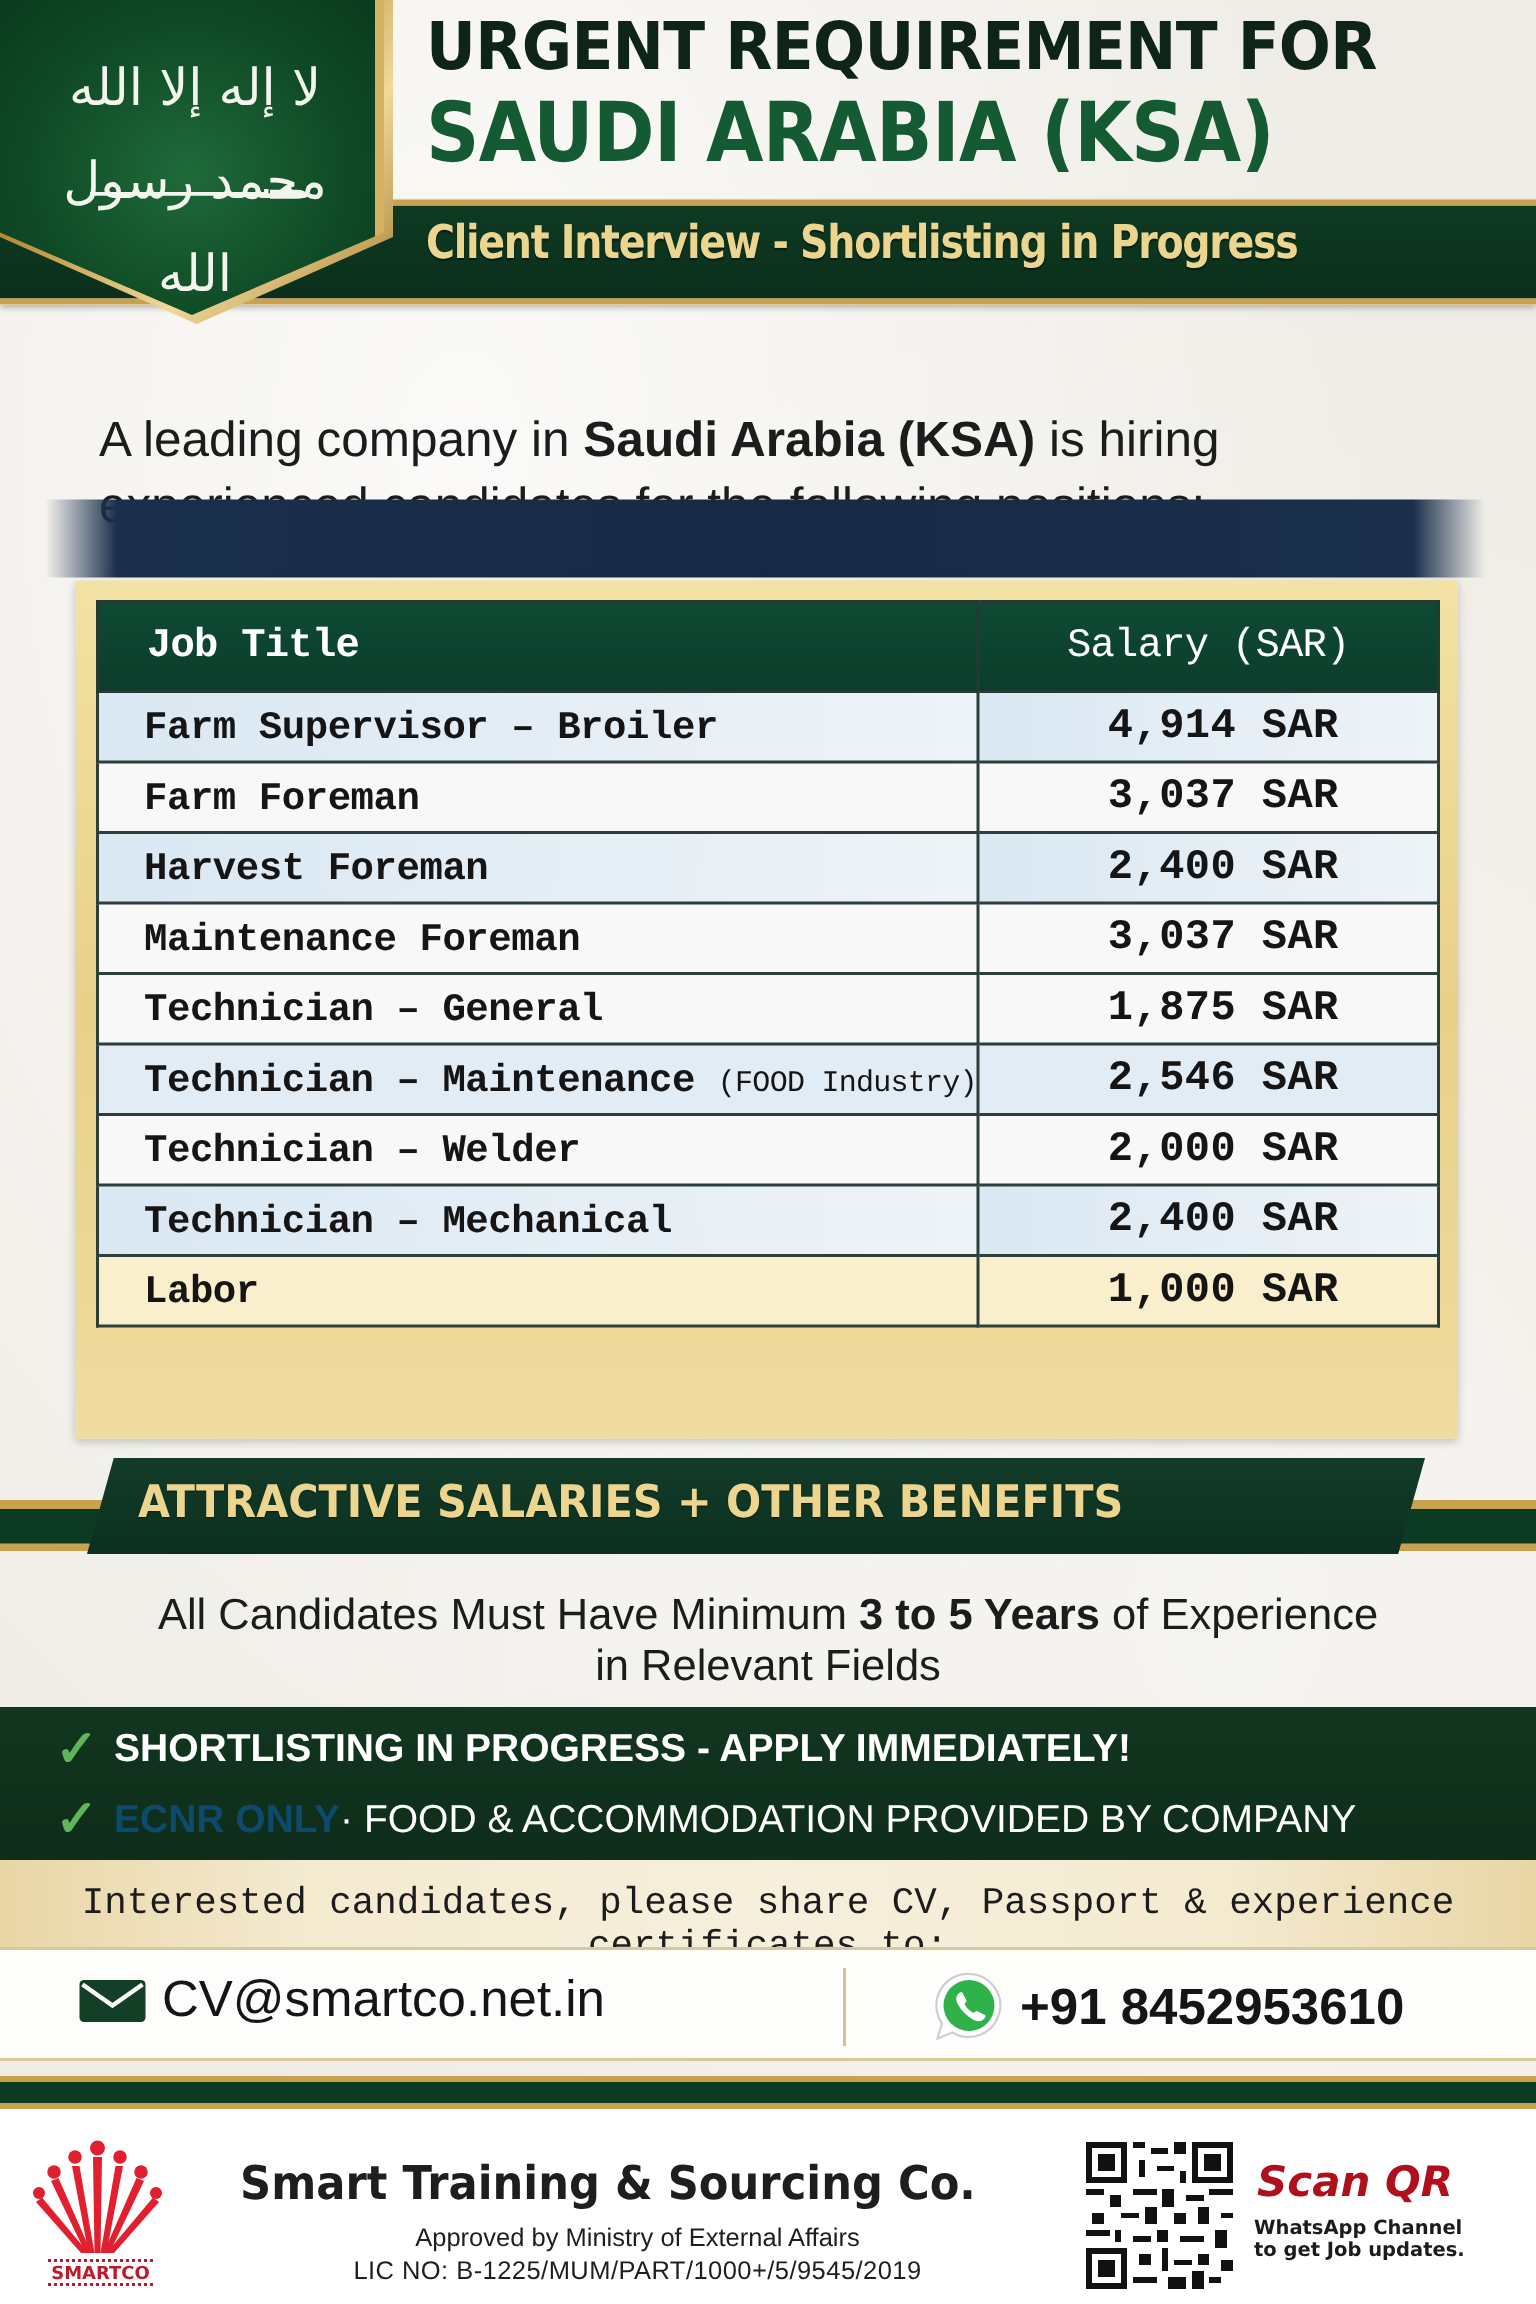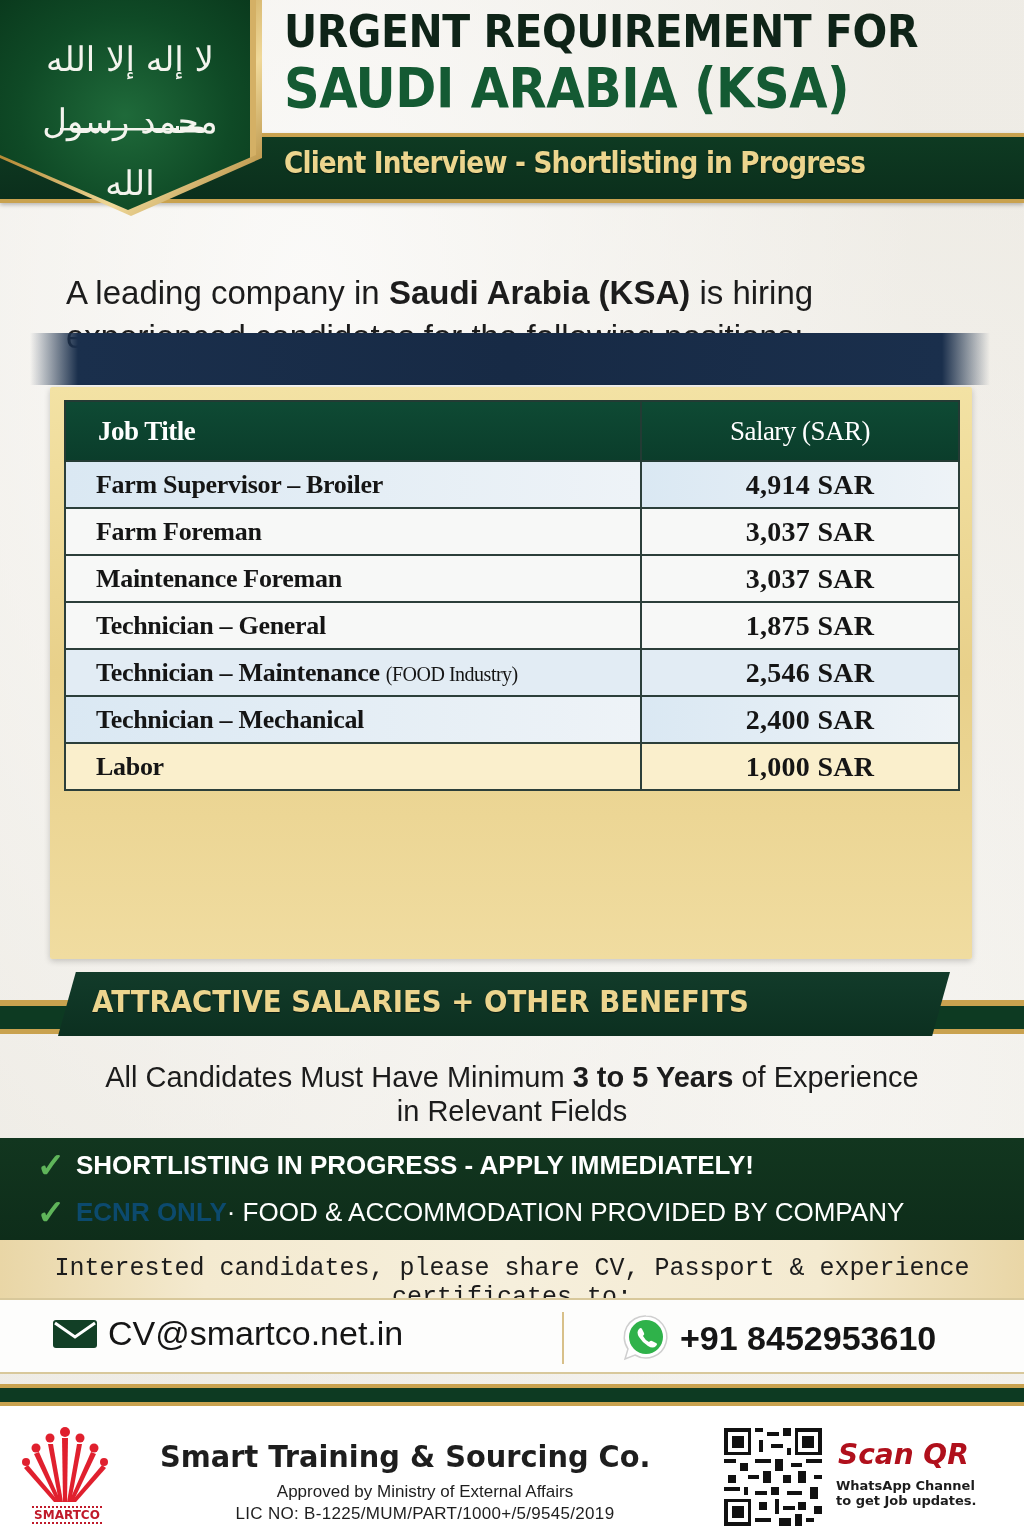--- a/index.html
+++ b/index.html
@@ -80,21 +80,21 @@
   
   .table-frame {
     position: absolute; left: 50px; top: 387px; width: 922px; height: 572px;
     background: linear-gradient(180deg, #f3e2a4, #e8d08a 50%, #f0dca0);
     border-radius: 2px;
     box-shadow: 0 2px 6px rgba(0,0,0,0.2);
   }
   table.jobs {
     position: absolute; left: 64px; top: 400px; width: 896px;
     border-collapse: collapse;
-    font-family: Liberation Serif, serif;
+    font-family: Liberation Mono, monospace;
   }
   table.jobs th {
     background: linear-gradient(180deg, #0e4a34, #0b3d2b);
     color: #ffffff; font-size: 27px; font-weight: bold;
     height: 60px; text-align: left; padding-left: 32px;
     border: 2px solid #233b34;
     letter-spacing: -0.5px;
   }
   table.jobs th.sal { text-align: center; padding-left: 0; font-weight: normal; }
   table.jobs td {
@@ -255,31 +255,39 @@
   </thead>
   <tbody>
     <tr class="r-blue2">
       <td class="title">Farm Supervisor – Broiler</td>
       <td class="sal">4,914 SAR</td>
     </tr>
     <tr class="r-white">
       <td class="title">Farm Foreman</td>
       <td class="sal">3,037 SAR</td>
     </tr>
+    <tr class="r-blue2">
+      <td class="title">Harvest Foreman</td>
+      <td class="sal">2,400 SAR</td>
+    </tr>
     <tr class="r-white">
       <td class="title">Maintenance Foreman</td>
       <td class="sal">3,037 SAR</td>
     </tr>
     <tr class="r-white">
       <td class="title">Technician – General</td>
       <td class="sal">1,875 SAR</td>
     </tr>
     <tr class="r-blue">
       <td class="title"><span>Technician – Maintenance </span><span class="note">(FOOD Industry)</span></td>
       <td class="sal">2,546 SAR</td>
+    </tr>
+    <tr class="r-white">
+      <td class="title">Technician – Welder</td>
+      <td class="sal">2,000 SAR</td>
     </tr>
     <tr class="r-blue2">
       <td class="title">Technician – Mechanical</td>
       <td class="sal">2,400 SAR</td>
     </tr>
     <tr class="r-cream">
       <td class="title">Labor</td>
       <td class="sal">1,000 SAR</td>
     </tr>
   </tbody>

